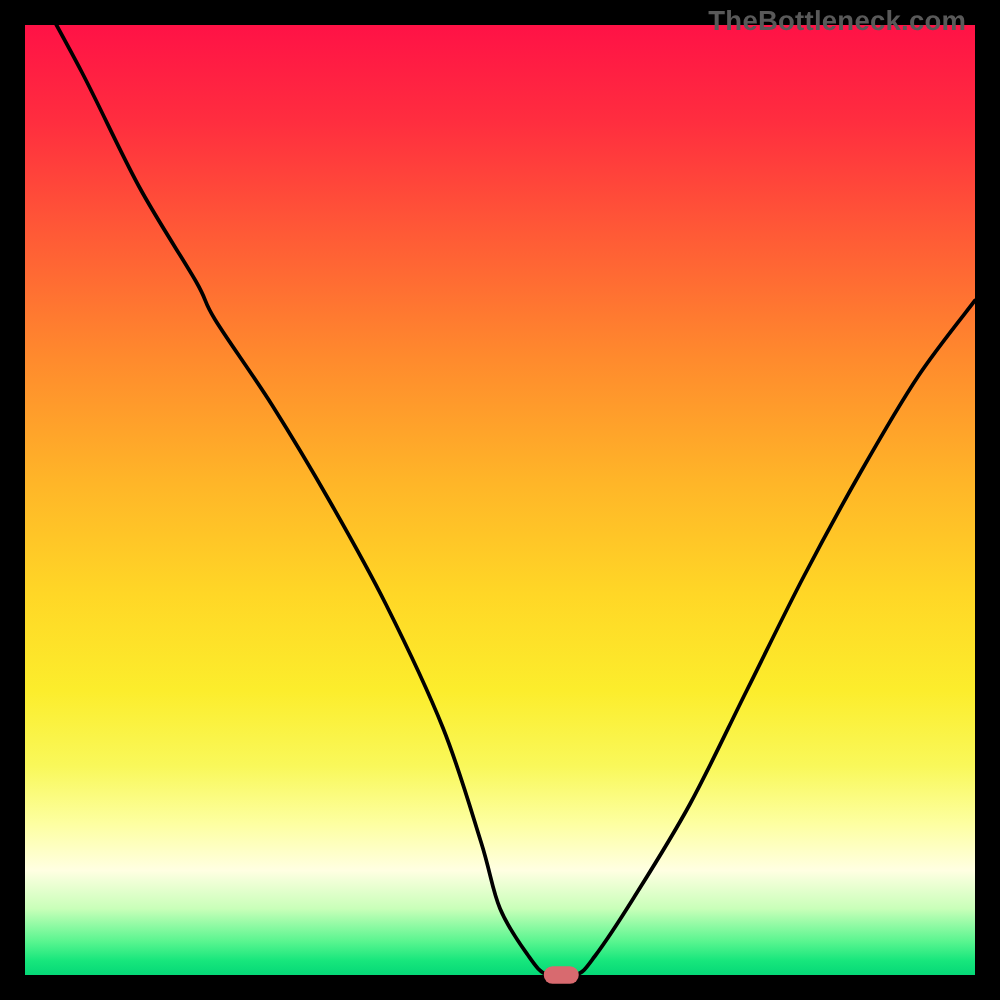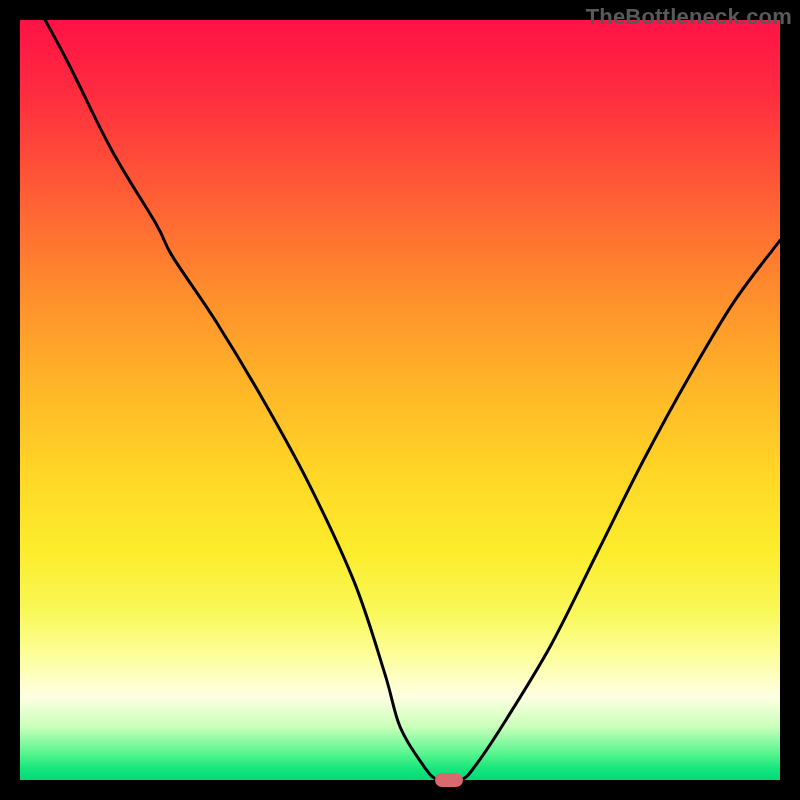--- a/index.html
+++ b/index.html
@@ -13,21 +13,21 @@
   }
   .frame {
     position: relative;
     width: 800px;
     height: 800px;
     background: #000;
   }
   .watermark {
     position: absolute;
     top: 4px;
-    right: 8px;
+    right: 27px;
     color: #595959;
     font-size: 22px;
     font-weight: 600;
     letter-spacing: 0.2px;
     z-index: 20;
   }
   .plot {
     position: absolute;
     left: 20px;
     top: 20px;

